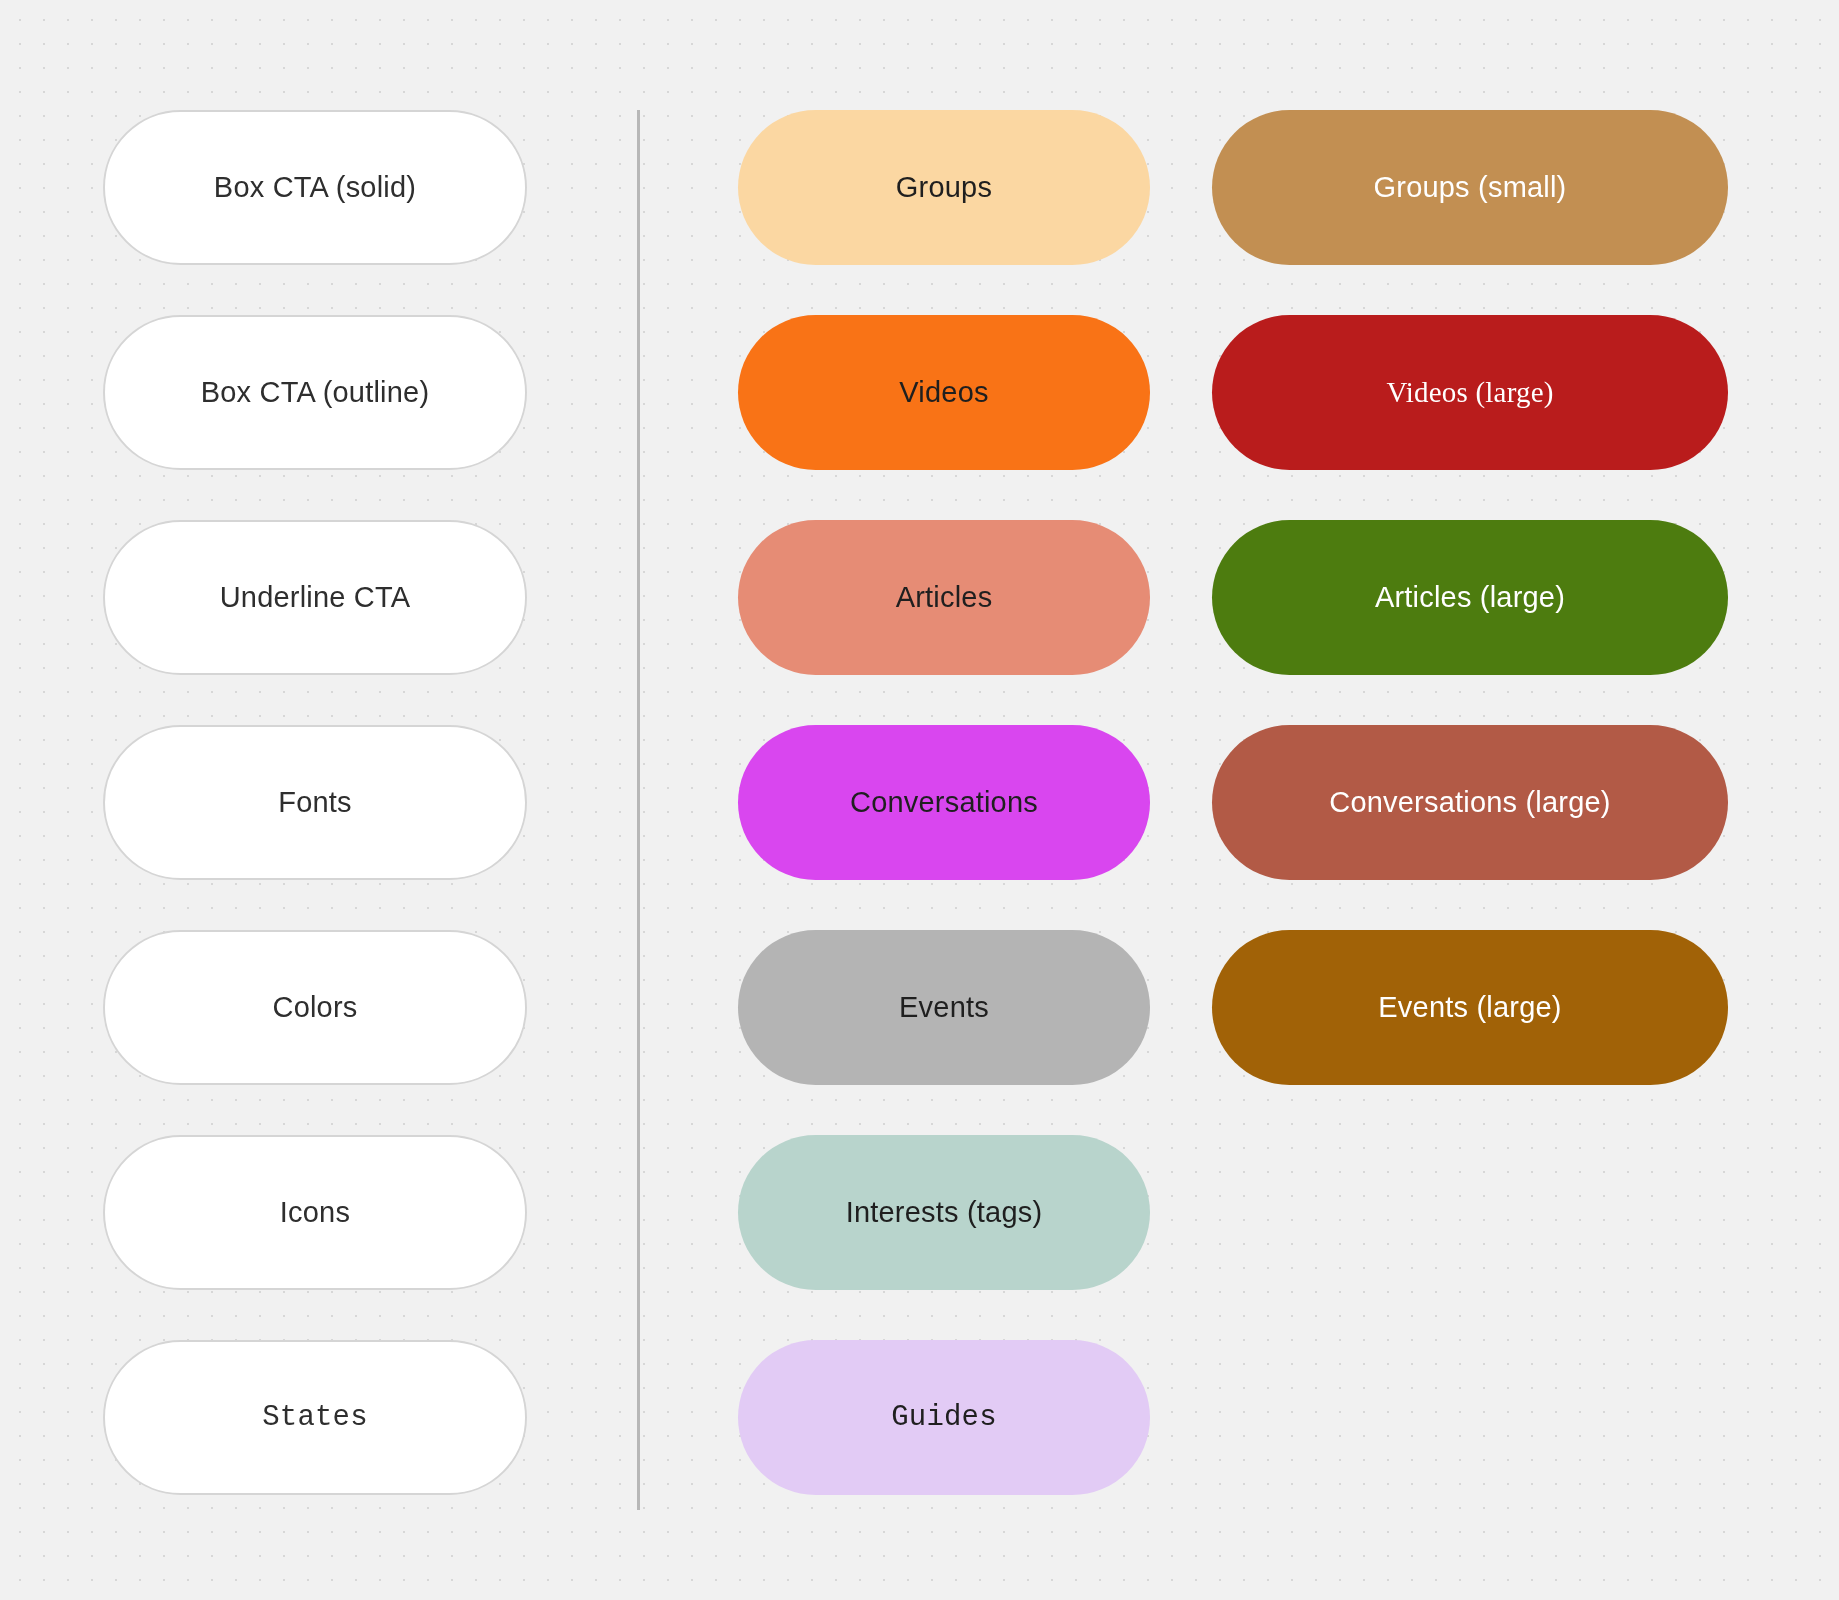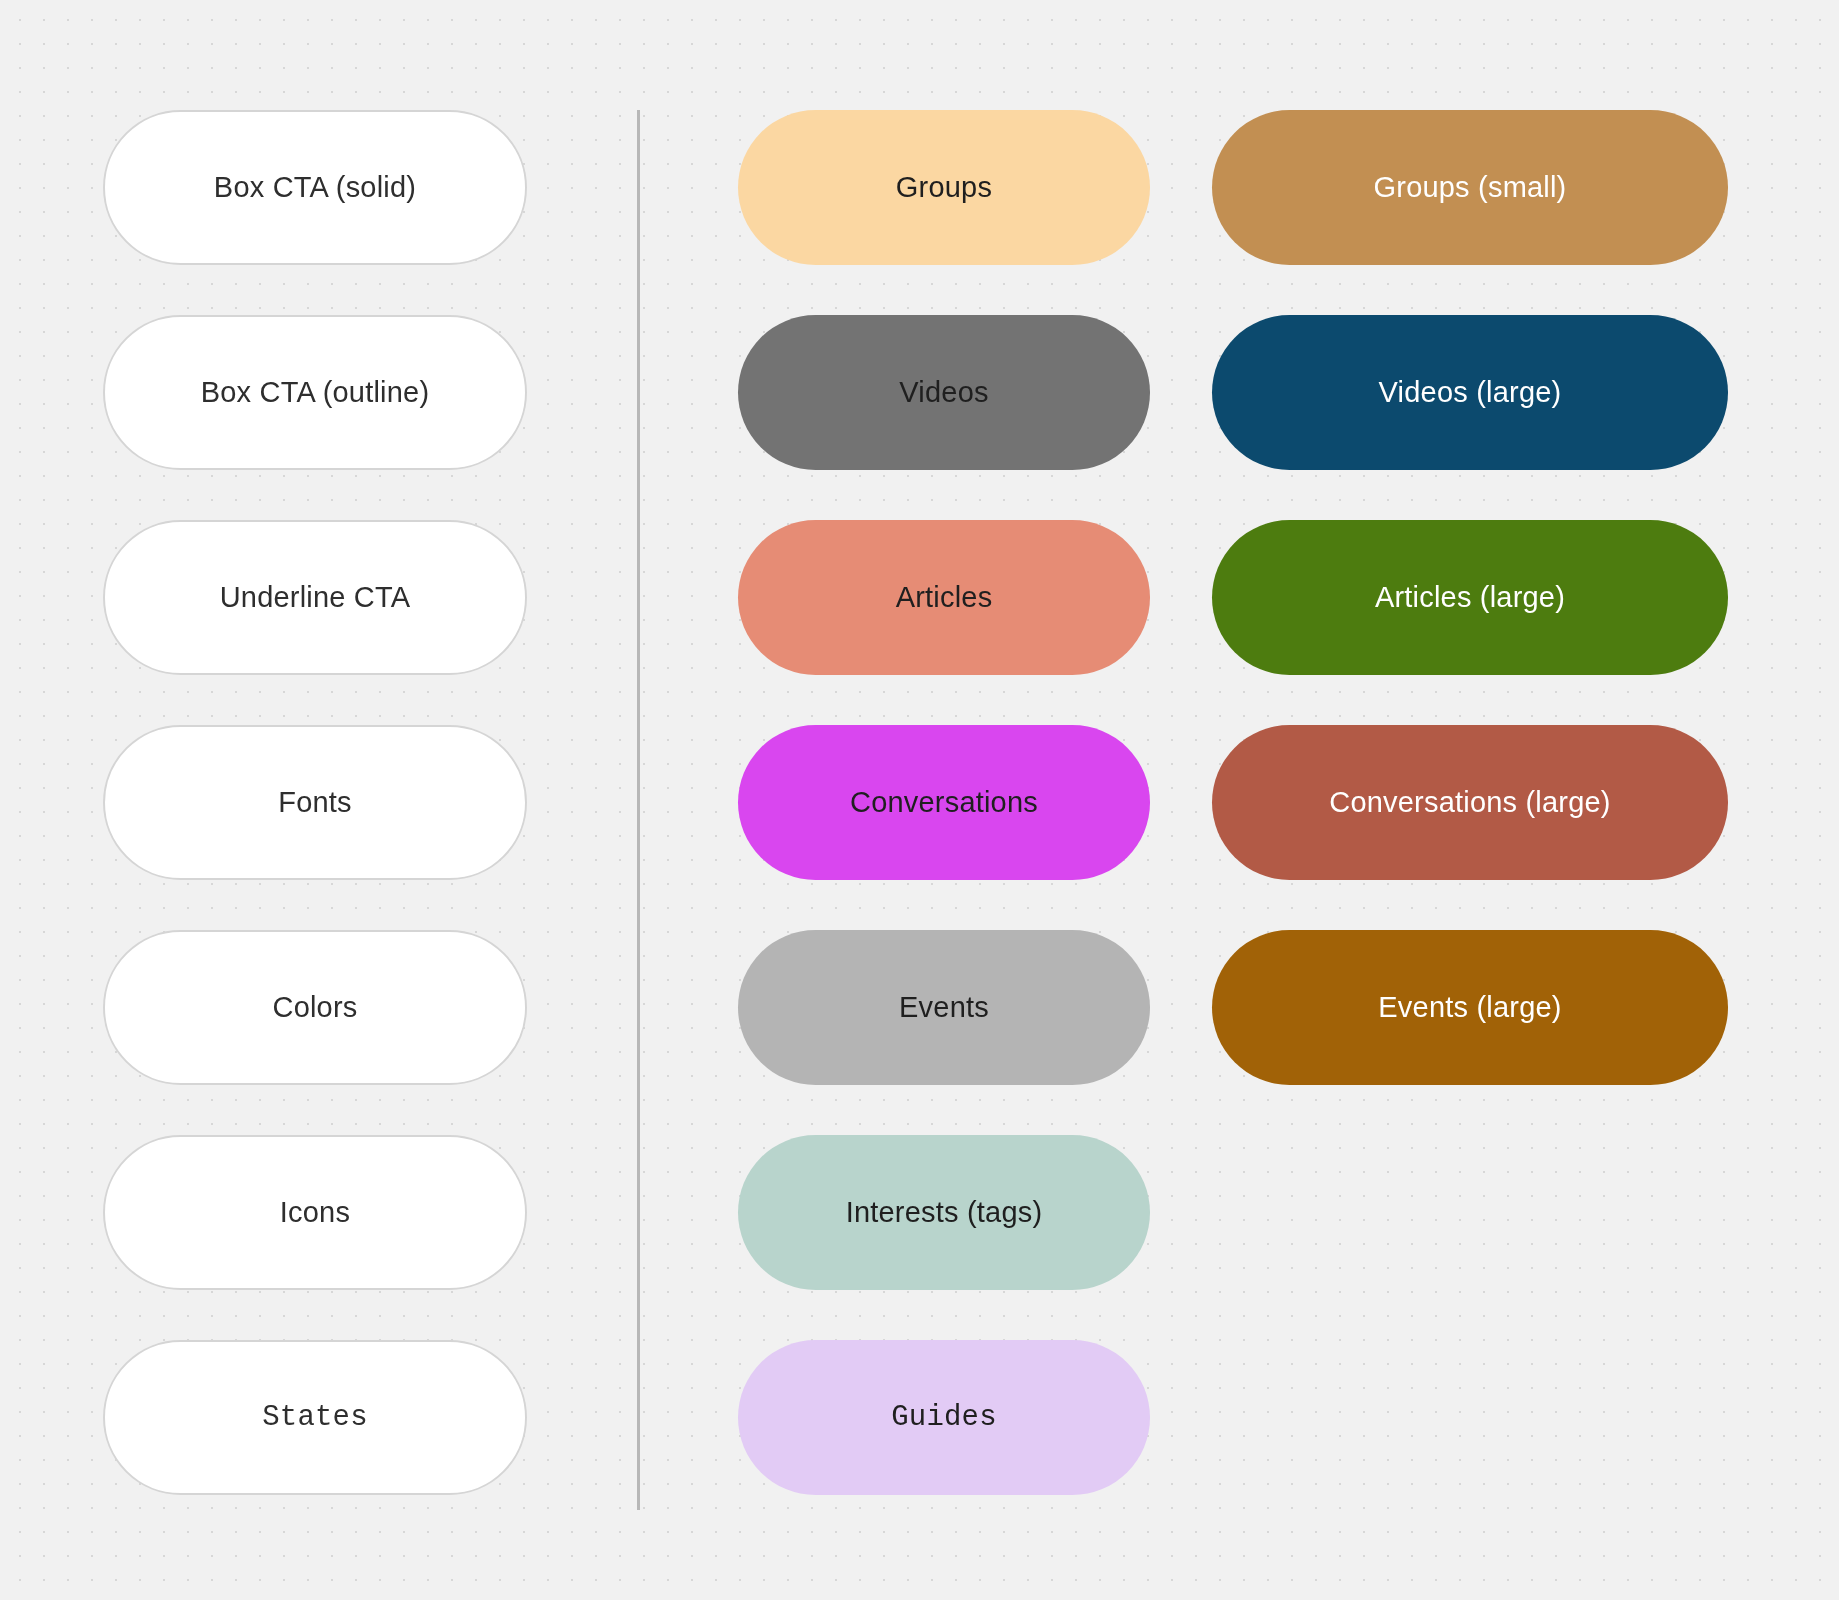--- a/index.html
+++ b/index.html
@@ -68,21 +68,21 @@
 <div class="pill c-left r5">
   <span>Icons</span>
 </div>
 <div class="pill c-left r6">
   <span>States</span>
 </div>
 
 <div class="pill c-mid r0" style="background-color: rgb(251, 215, 162); color: rgb(31, 31, 31);">
   <span>Groups</span>
 </div>
-<div class="pill c-mid r1" style="background-color: #737373; color: rgb(31, 31, 31);">
+<div class="pill c-mid r1" style="background-color: #f97316; color: rgb(31, 31, 31);">
   <span>Videos</span>
 </div>
 <div class="pill c-mid r2" style="background-color: rgb(230, 140, 117); color: rgb(31, 31, 31);">
   <span>Articles</span>
 </div>
 <div class="pill c-mid r3" style="background-color: #d946ef; color: rgb(31, 31, 31);">
   <span>Conversations</span>
 </div>
 <div class="pill c-mid r4" style="background-color: rgb(180, 180, 180); color: rgb(31, 31, 31);">
   <span>Events</span>
@@ -90,21 +90,21 @@
 <div class="pill c-mid r5" style="background-color: rgb(184, 212, 204); color: rgb(31, 31, 31);">
   <span>Interests (tags)</span>
 </div>
 <div class="pill c-mid r6" style="background-color: rgb(226, 203, 245); color: rgb(31, 31, 31);">
   <span>Guides</span>
 </div>
 
 <div class="pill c-right r0" style="background-color: rgb(194, 143, 82); color: rgb(255, 255, 255);">
   <span>Groups (small)</span>
 </div>
-<div class="pill c-right r1" style="background-color: #0c4a6e; color: rgb(255, 255, 255);">
+<div class="pill c-right r1" style="background-color: #b91c1c; color: rgb(255, 255, 255); font-family: Liberation Serif, serif;">
   <span>Videos (large)</span>
 </div>
 <div class="pill c-right r2" style="background-color: #4d7c0f; color: rgb(255, 255, 255);">
   <span>Articles (large)</span>
 </div>
 <div class="pill c-right r3" style="background-color: rgb(178, 90, 70); color: rgb(255, 255, 255);">
   <span>Conversations (large)</span>
 </div>
 <div class="pill c-right r4" style="background-color: #a16207; color: rgb(255, 255, 255);">
   <span>Events (large)</span>

